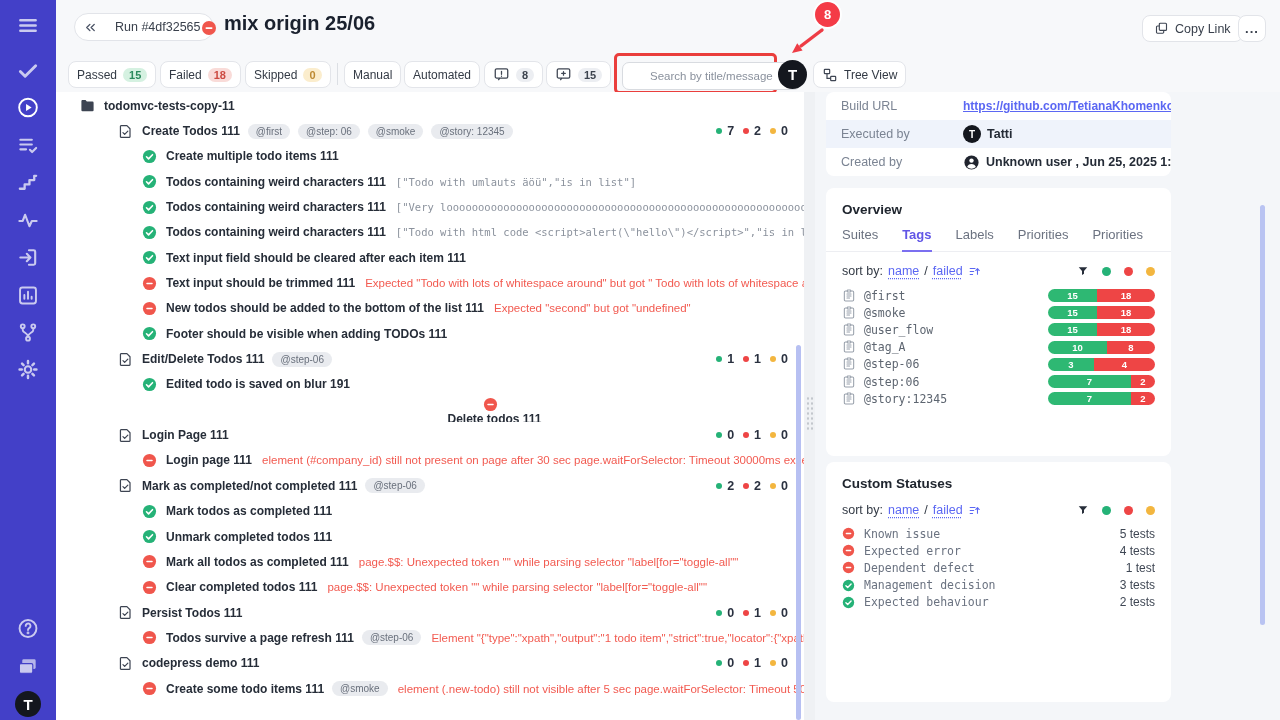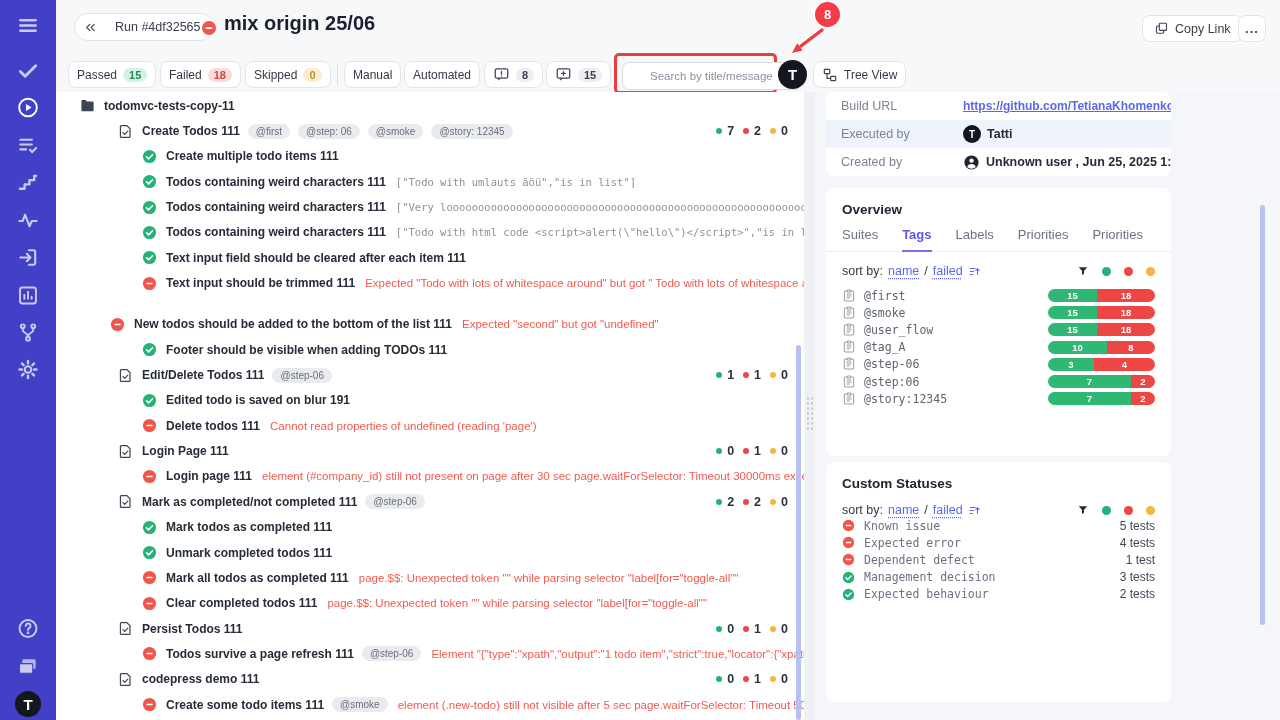--- a/index.html
+++ b/index.html
@@ -77,21 +77,21 @@
   .slink{color:#5b67f3;text-decoration:underline dotted;text-underline-offset:3px;cursor:pointer;}
   .sorticons{margin-left:auto;display:flex;align-items:center;gap:13px;}
   .sdot{width:9px;height:9px;border-radius:50%;cursor:pointer;}
   .taglist{margin-top:9px;}
   .tagrow{display:flex;align-items:center;height:17.2px;padding:0 16px;cursor:pointer;}
   .tagname{font-family:"DejaVu Sans Mono",monospace;font-size:11.5px;color:#5d6570;margin-left:8px;}
   .tagbar{margin-left:auto;width:107px;height:13px;border-radius:7px;overflow:hidden;display:flex;flex:none;}
   .tb{display:flex;align-items:center;justify-content:center;color:#fff;font-size:9.5px;font-weight:700;box-sizing:border-box;}
   .tb-g{background:#2eb873;}
   .tb-r{background:#ee4545;}
-  .cslist{margin-top:0;}
+  .cslist{margin-top:8px;}
   .csrow{display:flex;align-items:center;height:17.2px;padding:0 16px;cursor:pointer;}
   .csname{font-family:"DejaVu Sans Mono",monospace;font-size:11.5px;color:#6a7280;margin-left:9px;}
   .cscount{margin-left:auto;font-size:12px;color:#3f4754;}
   .panel-scroll{position:absolute;left:445px;top:113px;width:5px;height:420px;background:#b9c3f2;border-radius:3px;cursor:pointer;}
   
   .ann-badge{position:absolute;left:759px;top:2px;width:25px;height:25px;border-radius:50%;background:#f43b47;color:#fff;
              font-weight:700;font-size:13px;display:flex;align-items:center;justify-content:center;
              box-shadow:0 0 0 2px rgba(255,255,255,.85);z-index:5;}
   .ann-arrow{position:absolute;left:726px;top:27px;z-index:5;}
 </style>
@@ -351,21 +351,21 @@
         <div class="trow" style="padding-left: 86px;">
           <span class="ic" style="width: 15px; height: 15px;">
             <svg viewBox="0 0 16 16">
               <circle cx="8" cy="8" r="7" fill="#f0564c"></circle>
               <rect x="4.5" y="7.2" width="7" height="1.7" rx=".85" fill="#fff"></rect>
             </svg>
           </span>
           <span class="lbl">Text input should be trimmed 111</span>
           <span class="terr">Expected "Todo with lots of whitespace around" but got " Todo with lots of whitespace around "</span>
         </div>
-        <div class="trow" style="padding-left: 54px; margin-top: 16px;">
+        <div class="trow" style="padding-left: 86px;">
           <span class="ic" style="width: 15px; height: 15px;">
             <svg viewBox="0 0 16 16">
               <circle cx="8" cy="8" r="7" fill="#f0564c"></circle>
               <rect x="4.5" y="7.2" width="7" height="1.7" rx=".85" fill="#fff"></rect>
             </svg>
           </span>
           <span class="lbl">New todos should be added to the bottom of the list 111</span>
           <span class="terr">Expected "second" but got "undefined"</span>
         </div>
         <div class="trow" style="padding-left: 86px;">
@@ -403,21 +403,21 @@
         </div>
         <div class="trow" style="padding-left: 86px;">
           <span class="ic" style="width: 15px; height: 15px;">
             <svg viewBox="0 0 16 16">
               <circle cx="8" cy="8" r="7" fill="#25b277"></circle>
               <path d="M4.8 8.3l2.2 2.2 4.2-4.4" stroke="#fff" stroke-width="1.7" fill="none" stroke-linecap="round" stroke-linejoin="round"></path>
             </svg>
           </span>
           <span class="lbl">Edited todo is saved on blur 191</span>
         </div>
-        <div class="trow" style="padding-left: 86px;">
+        <div class="trow" style="padding-left: 110px; flex-direction: column;">
           <span class="ic" style="width: 15px; height: 15px;">
             <svg viewBox="0 0 16 16">
               <circle cx="8" cy="8" r="7" fill="#f0564c"></circle>
               <rect x="4.5" y="7.2" width="7" height="1.7" rx=".85" fill="#fff"></rect>
             </svg>
           </span>
           <span class="lbl">Delete todos 111</span>
           <span class="terr">Cannot read properties of undefined (reading 'page')</span>
         </div>
         <div class="trow" style="padding-left: 62px;">

